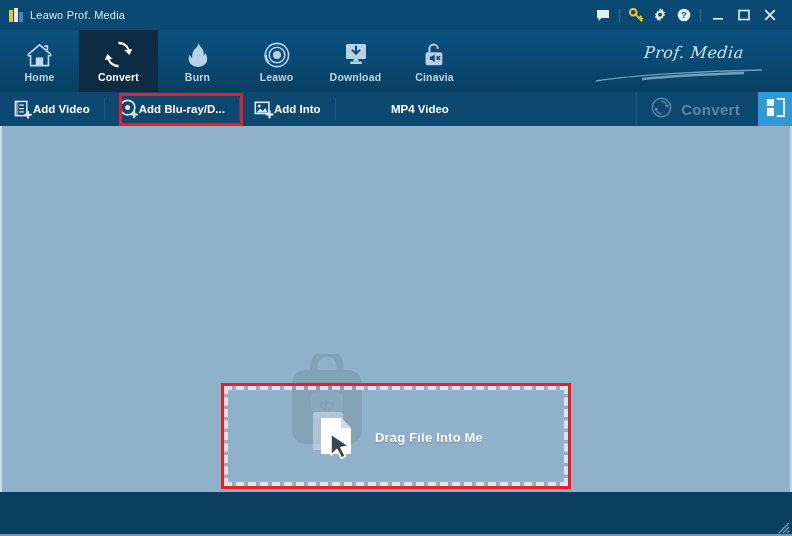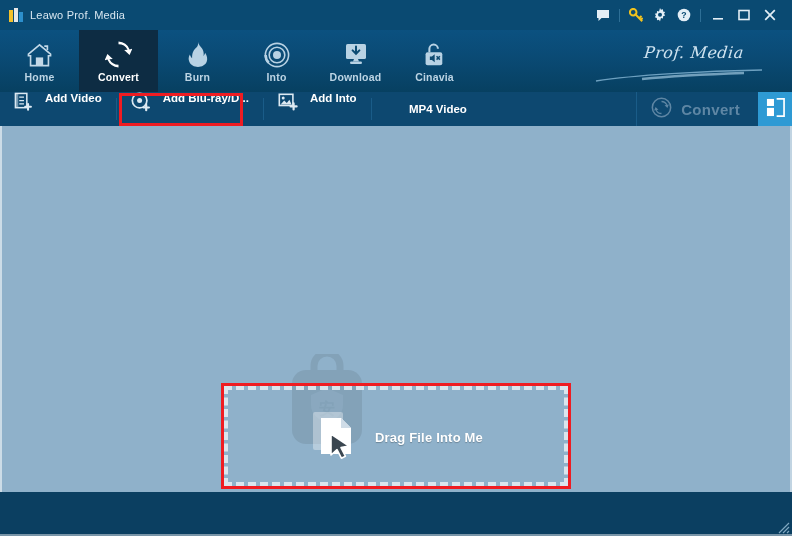--- a/index.html
+++ b/index.html
@@ -98,22 +98,22 @@
   }
 
   
   .toolbar {
     position: absolute; left: 0; top: 92px;
     width: 792px; height: 34px;
     background: #0d4870;
     display: flex; align-items: stretch;
   }
   .tool-btn {
-    display: flex; align-items: flex-start; gap: 12px;
-    padding: 0 14px; color: #ffffff;
+    display: flex; align-items: center; gap: 0;
+    padding: 16px 14px; color: #ffffff;
     font-size: 11.5px; font-weight: bold;
     position: relative;
   }
   .tool-btn .ti { display: flex; align-items: center; }
   .tool-btn svg { display: block; }
   .tool-sep { width: 1px; background: #1a5c88; margin: 6px 0; }
   .tb-flex { flex: 1 1 auto; }
   .fmt-label {
     display: flex; align-items: center; justify-content: flex-start;
     color: #ffffff; font-size: 11.5px; font-weight: bold;
@@ -291,21 +291,21 @@
 
     <div class="nav-item">
       <span class="nav-ico">
         <svg width="26" height="26" viewBox="0 0 26 26">
           <circle cx="13" cy="13" r="11.6" fill="none" stroke="#b8d2e4" stroke-width="1.6"></circle>
           <circle cx="13" cy="13" r="7.8" fill="none" stroke="#b8d2e4" stroke-width="1.6"></circle>
           <circle cx="13" cy="13" r="4" fill="#b8d2e4"></circle>
           <path d="M1.6 13a11.4 11.4 0 0 0 3 7.7" fill="none" stroke="#b8d2e4" stroke-width="2.6"></path>
         </svg>
       </span>
-      <span class="nav-label">Into</span>
+      <span class="nav-label">Leawo</span>
     </div>
 
     <div class="nav-item">
       <span class="nav-ico">
         <svg width="26" height="26" viewBox="0 0 26 26">
           <rect x="3" y="2" width="20" height="15" rx="1.6" fill="#b8d2e4"></rect>
           <path d="M13 4.6v6.4M9.6 8.4l3.4 3.4 3.4-3.4" stroke="#0a4a72" stroke-width="2" fill="none" stroke-linecap="round"></path>
           <rect x="7" y="19.4" width="12" height="2.6" rx="1.3" fill="#b8d2e4"></rect>
           <path d="M11 17h4l1 2.4h-6z" fill="#b8d2e4"></path>
         </svg>

